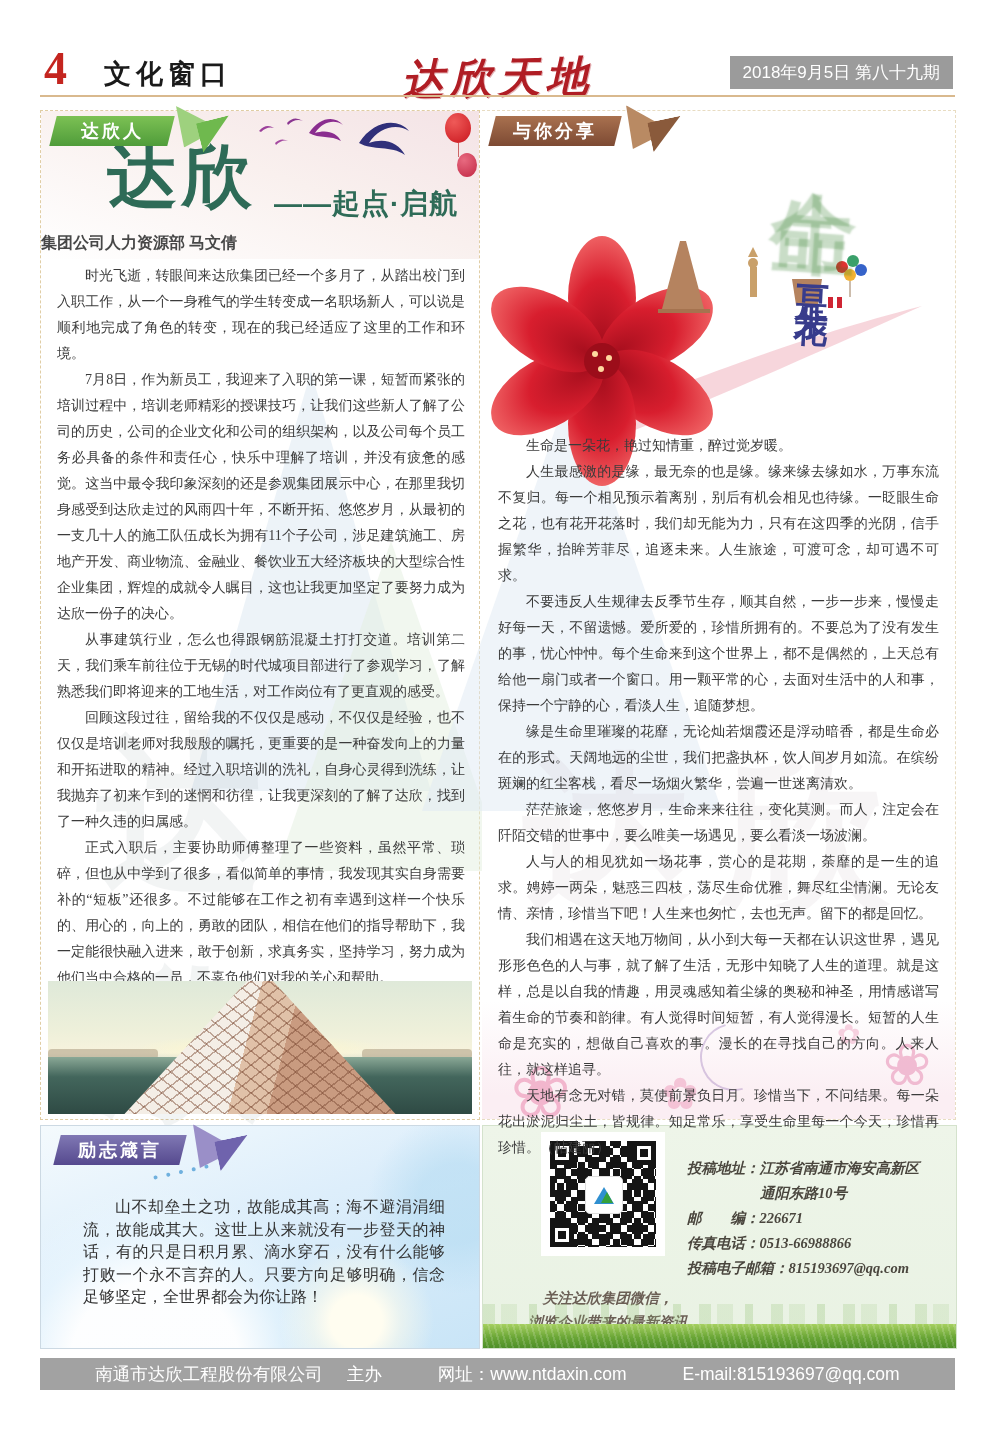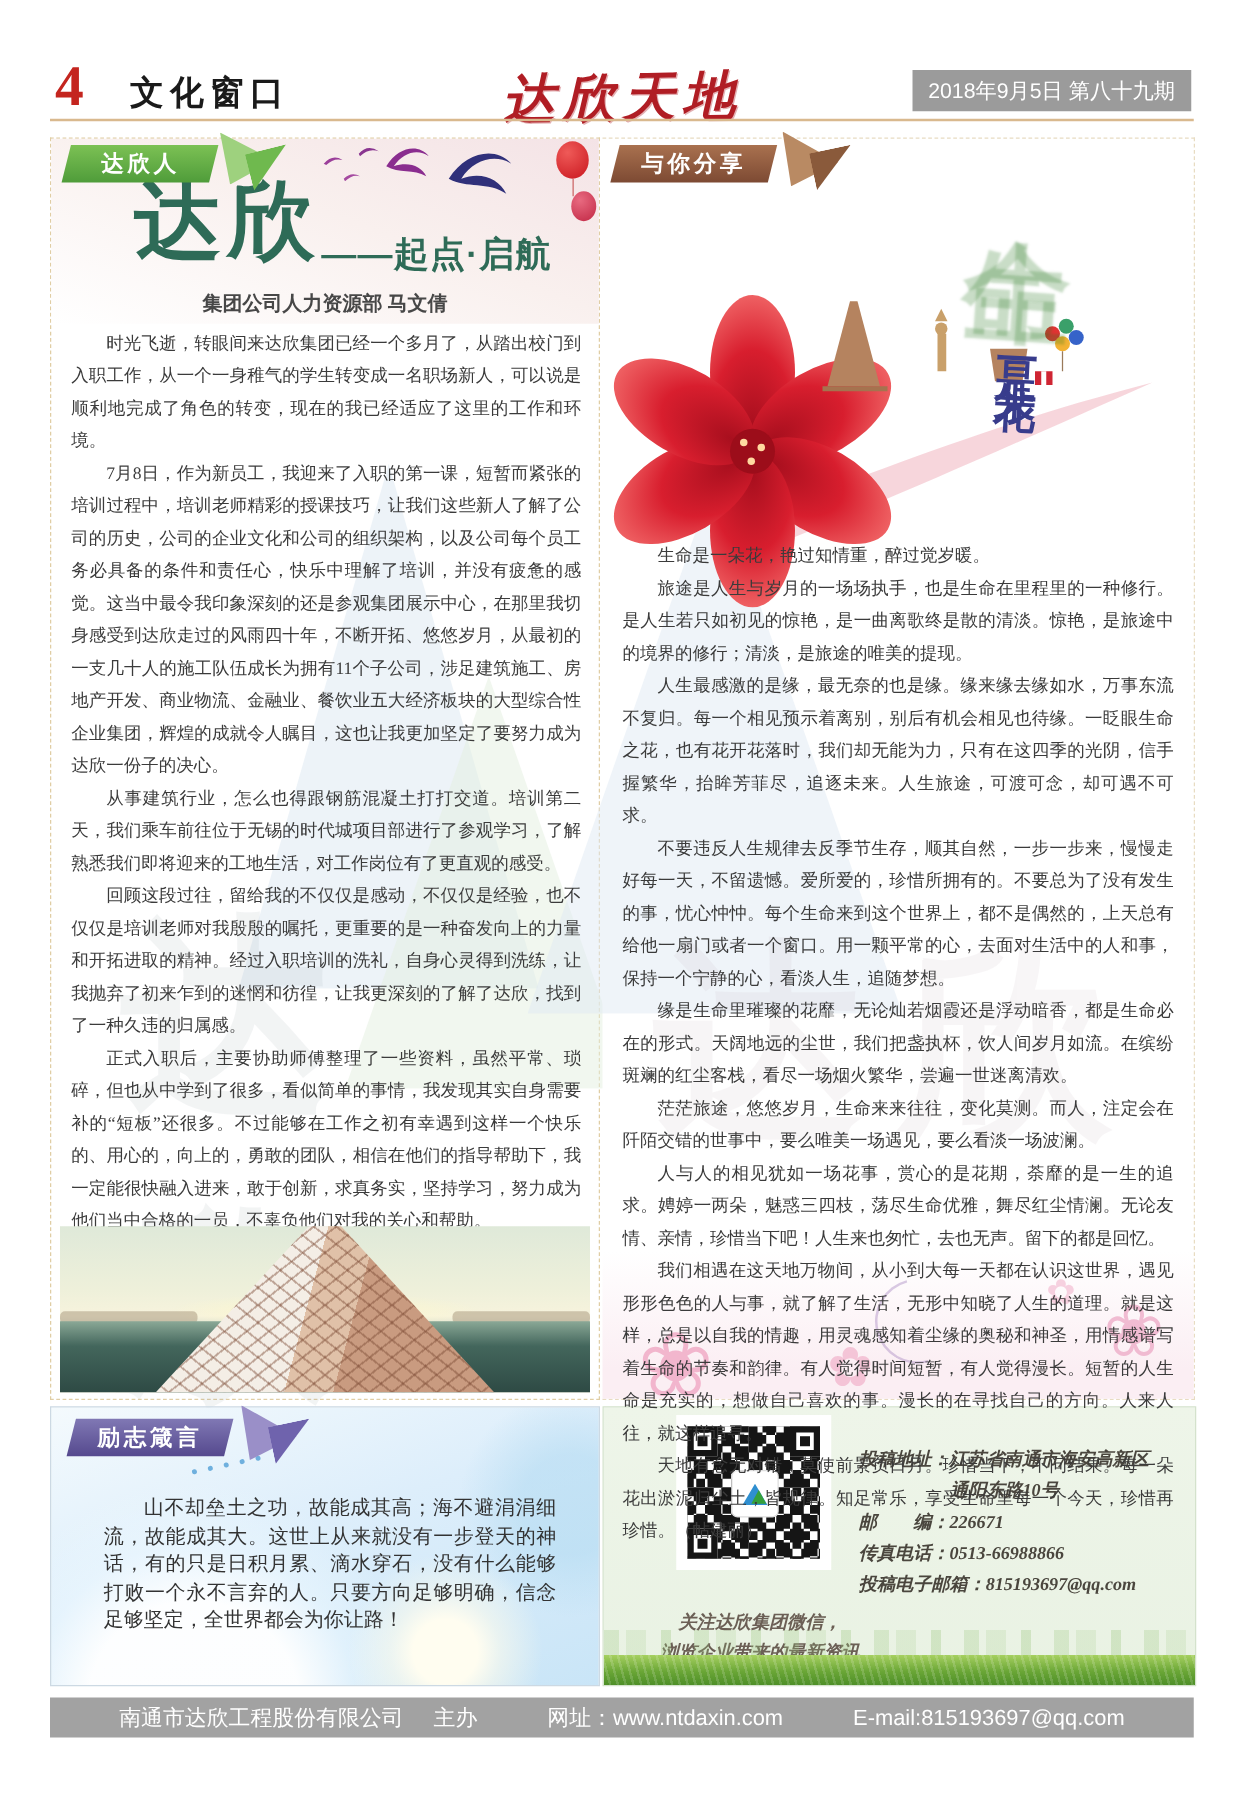--- a/index.html
+++ b/index.html
@@ -33,23 +33,23 @@
   .ribbon-brown{left:10px;top:5px;width:126px;background:linear-gradient(180deg,#a9714f,#7d4a33);}
   .ribbon-purple{left:16px;top:9px;width:126px;background:linear-gradient(180deg,#8078b4,#55498e);}
   .deco{position:absolute;z-index:2;}
   .fold{clip-path:polygon(0 0,100% 40%,30% 100%);}
   .fold2{clip-path:polygon(0 0,100% 0,0 100%);}
   
   .left-art{position:absolute;left:0;top:0;right:0;height:148px;z-index:1;
     background:linear-gradient(200deg,#f4e3e6 0%,#f9f0ee 45%,#ffffff 100%);}
   .left-title{position:absolute;left:66px;top:30px;font-size:70px;line-height:1;font-weight:900;
               color:#2e6b57;letter-spacing:5px;font-family:"Liberation Sans",sans-serif;}
-  .left-title-sub{position:absolute;left:216px;top:74px;font-size:28px;font-weight:800;color:#2e6b57;
+  .left-title-sub{position:absolute;left:233px;top:74px;font-size:28px;font-weight:800;color:#2e6b57;
                   font-family:"Liberation Sans",sans-serif;letter-spacing:1px;}
-  .byline{position:absolute;left:0;right:0;top:122px;text-align:center;font-size:16px;font-weight:bold;color:#474747;}
+  .byline{position:absolute;left:0;right:0;top:122px;font-size:16px;font-weight:bold;color:#474747;}
   .balloon{position:absolute;border-radius:50%;}
   .balloon-string{position:absolute;width:1px;background:#c66;}
   
   .article{position:absolute;z-index:2;}
   .left-body{top:152px;left:16px;right:14px;}
   .right-body{top:322px;left:16px;right:16px;}
   .article p{margin:0;text-indent:2em;font-size:14px;line-height:26px;text-align:justify;color:#3b3b3b;}
   
   .flower-svg{position:absolute;left:-15px;top:125px;z-index:1;}
   .landmarks{position:absolute;left:170px;top:128px;z-index:1;}
@@ -233,21 +233,20 @@
       </g>
       <rect x="176" y="58" width="14" height="11" fill="#cf2533"></rect>
       <rect x="181" y="58" width="4" height="11" fill="#fff"></rect>
     </svg>
 
     <div class="cal-big">生命</div>
     <div class="cal-small">是一朵花</div>
 
     <div class="article right-body">
         <p>生命是一朵花，艳过知情重，醉过觉岁暖。</p>
-        <p>旅途是人生与岁月的一场场执手，也是生命在里程里的一种修行。是人生若只如初见的惊艳，是一曲离歌终是散的清淡。惊艳，是旅途中的境界的修行；清淡，是旅途的唯美的提现。</p>
         <p>人生最感激的是缘，最无奈的也是缘。缘来缘去缘如水，万事东流不复归。每一个相见预示着离别，别后有机会相见也待缘。一眨眼生命之花，也有花开花落时，我们却无能为力，只有在这四季的光阴，信手握繁华，抬眸芳菲尽，追逐未来。人生旅途，可渡可念，却可遇不可求。</p>
         <p>不要违反人生规律去反季节生存，顺其自然，一步一步来，慢慢走好每一天，不留遗憾。爱所爱的，珍惜所拥有的。不要总为了没有发生的事，忧心忡忡。每个生命来到这个世界上，都不是偶然的，上天总有给他一扇门或者一个窗口。用一颗平常的心，去面对生活中的人和事，保持一个宁静的心，看淡人生，追随梦想。</p>
         <p>缘是生命里璀璨的花靡，无论灿若烟霞还是浮动暗香，都是生命必在的形式。天阔地远的尘世，我们把盏执杯，饮人间岁月如流。在缤纷斑斓的红尘客栈，看尽一场烟火繁华，尝遍一世迷离清欢。</p>
         <p>茫茫旅途，悠悠岁月，生命来来往往，变化莫测。而人，注定会在阡陌交错的世事中，要么唯美一场遇见，要么看淡一场波澜。</p>
         <p>人与人的相见犹如一场花事，赏心的是花期，荼靡的是一生的追求。娉婷一两朵，魅惑三四枝，荡尽生命优雅，舞尽红尘情澜。无论友情、亲情，珍惜当下吧！人生来也匆忙，去也无声。留下的都是回忆。</p>
         <p>我们相遇在这天地万物间，从小到大每一天都在认识这世界，遇见形形色色的人与事，就了解了生活，无形中知晓了人生的道理。就是这样，总是以自我的情趣，用灵魂感知着尘缘的奥秘和神圣，用情感谱写着生命的节奏和韵律。有人觉得时间短暂，有人觉得漫长。短暂的人生命是充实的，想做自己喜欢的事。漫长的在寻找自己的方向。人来人往，就这样追寻。</p>
         <p>天地有念无对错，莫使前景负日月。珍惜当下，不问结果。每一朵花出淤泥归尘土，皆规律。知足常乐，享受生命里每一个今天，珍惜再珍惜。（帖建丽）</p>
       </div>
 
     <div class="pink-footer">

